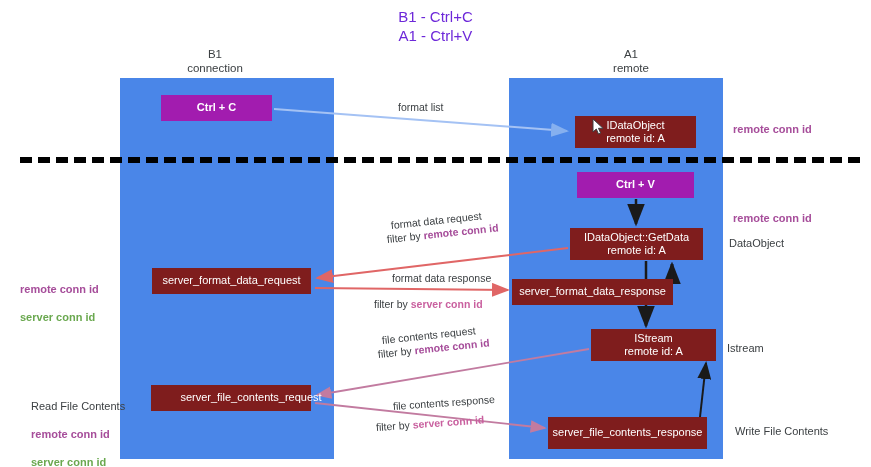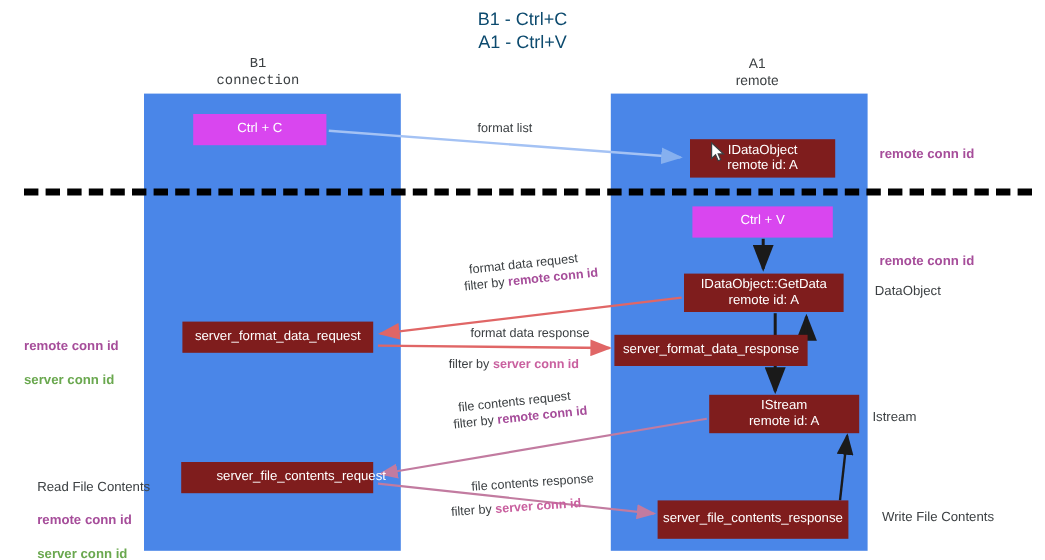--- a/index.html
+++ b/index.html
@@ -9,49 +9,49 @@
     font-family:"Liberation Sans", sans-serif;
     position:relative;overflow:hidden;
     color:#3c4043;
   }
   #stage{position:absolute;left:0;top:0;width:871px;height:467px;}
   .abs{position:absolute;}
 
   
   #title{
     left:0;top:7px;width:871px;text-align:center;
-    font-size:15px;line-height:19px;color:#0c4a6e;white-space:pre;
+    font-size:15px;line-height:19px;color:#6d28d9;white-space:pre;
   }
 
   
   .lane-head{
     text-align:center;font-size:11.5px;line-height:14px;color:#3c4043;white-space:pre;
   }
-  #head-b1{left:150px;top:47px;width:130px;font-family:Liberation Mono, monospace;}
+  #head-b1{left:150px;top:47px;width:130px;}
   #head-a1{left:566px;top:47px;width:130px;}
 
   
   .lane{background:#4a86e8;}
   #lane-b1{left:120px;top:78px;width:214px;height:381px;}
   #lane-a1{left:509px;top:78px;width:214px;height:381px;}
 
   
   #divider{
     left:20px;top:157px;width:840px;height:0;
     border-top:6px dashed #000000;
   }
 
   
   .node{
     box-sizing:border-box;
     display:flex;flex-direction:column;align-items:center;justify-content:center;
     color:#ffffff;font-size:11px;line-height:13.5px;text-align:center;
     white-space:pre-line;
   }
-  .green{background:#d946ef;}
+  .green{background:#a21caf;font-weight:bold;}
   .orange{background:#7f1d1d;}
 
   #n-ctrlc{left:161px;top:95px;width:111px;height:26px;}
   #n-idataobject{left:575px;top:116px;width:121px;height:32px;}
   #n-ctrlv{left:577px;top:172px;width:117px;height:26px;}
   #n-getdata{left:570px;top:228px;width:133px;height:32px;}
   #n-sfdreq{left:152px;top:268px;width:159px;height:26px;}
   #n-sfdresp{left:512px;top:279px;width:161px;height:26px;}
   #n-istream{left:591px;top:329px;width:125px;height:32px;}
   #n-sfcreq{left:151px;top:385px;width:160px;height:26px;padding-left:40px;}

